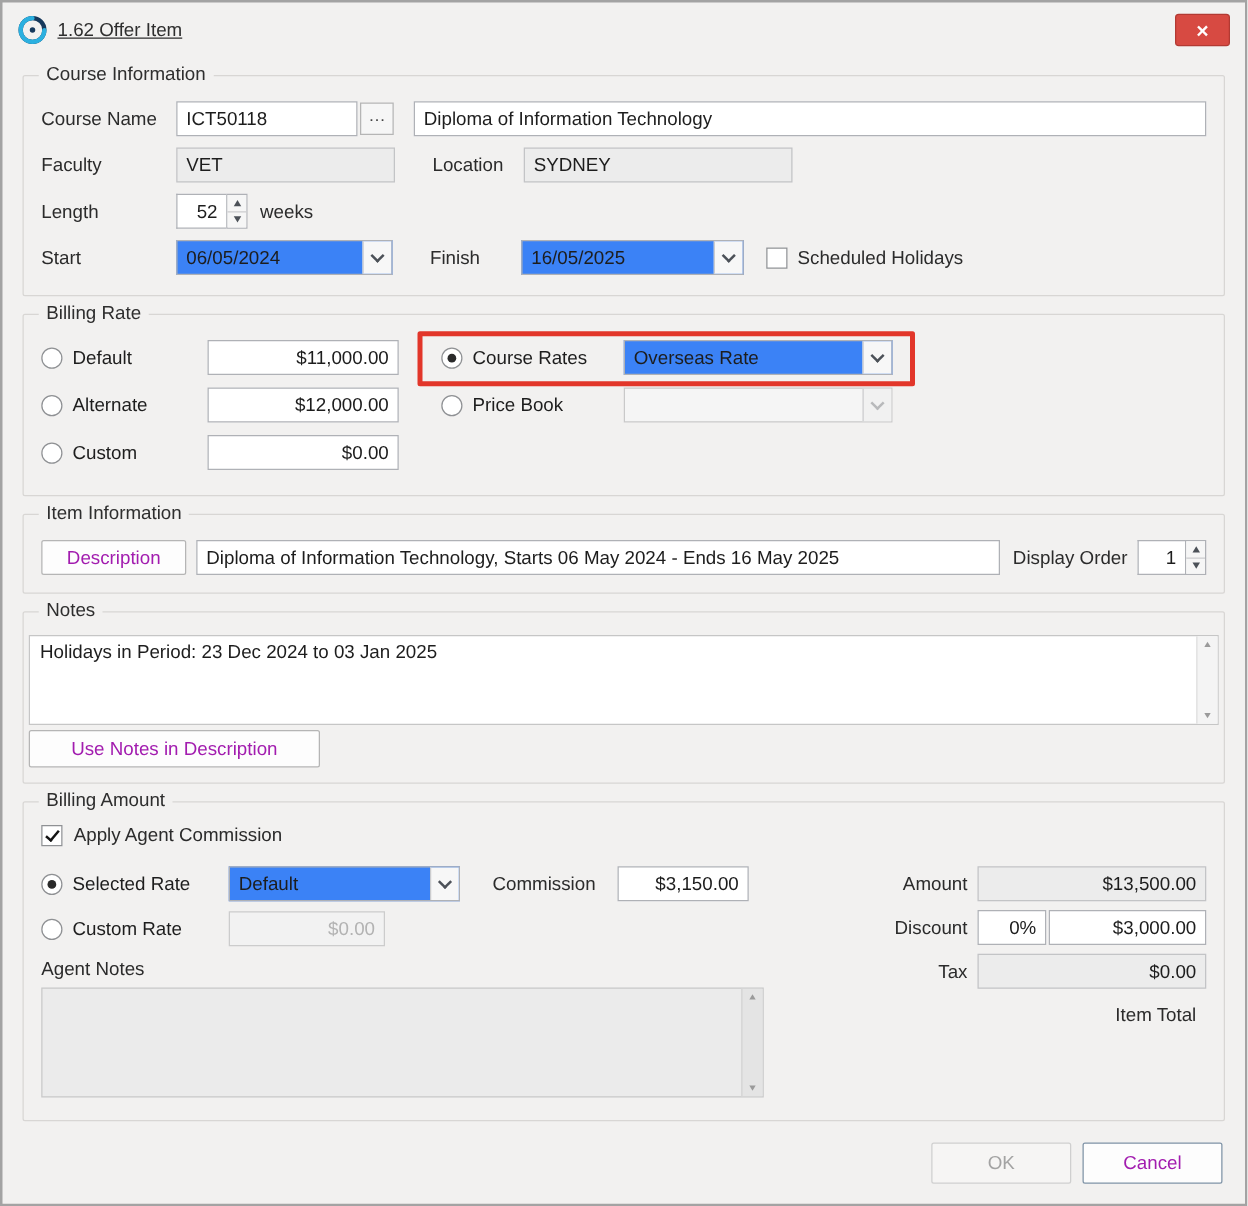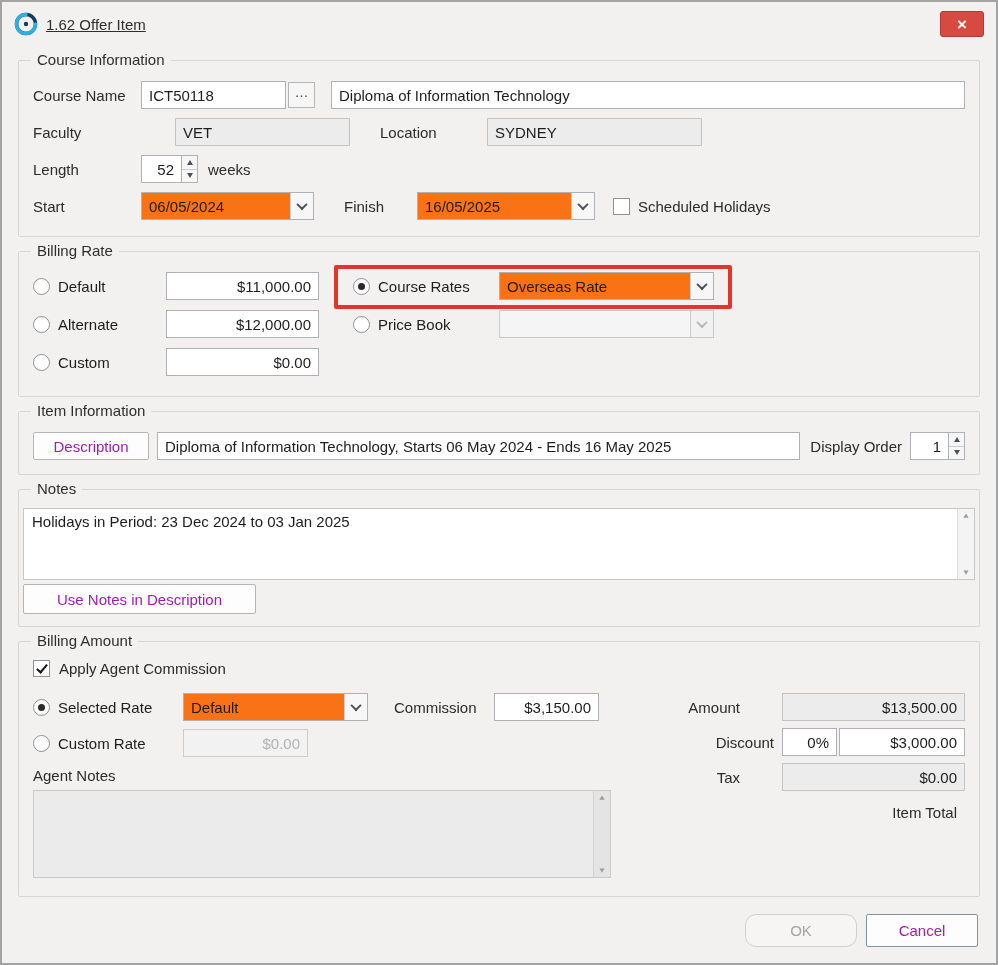--- a/index.html
+++ b/index.html
@@ -22,32 +22,32 @@
   .group{position:relative;border:1px solid #d8d6d4;border-radius:2px;margin:0 16px;background:var(--dialog-bg);}
   .group-title{position:absolute;top:-10px;left:12px;background:var(--dialog-bg);padding:0 6px;font-size:15px;color:#2e2e2e;}
   .mt14{margin-top:14px;}
 
   
   .lbl{color:#2b2b2b;}
   .lbl-main{width:108px;flex:0 0 108px;}
   .lbl2{width:73px;flex:0 0 73px;margin-left:30px;}
   .field{height:28px;border:1px solid #afb1b6;background:#fff;padding:0 7px;font-size:15px;font-family:inherit;color:#1d1d1d;outline:none;}
   .field.money{text-align:right;}
-  .field.ro{background:#ececec;border-color:#c3c4c6;margin-left:34px;}
+  .field.ro{background:#ececec;border-color:#c3c4c6;}
   .field.dis{background:#f2f2f2;border-color:#cccccc;color:#b3b3b3;}
   .w145{width:145px;} .w175{width:175px;} .w215{width:215px;} .w173{width:173px;} .w178{width:178px;}
   .w153{width:153px;} .w183{width:183px;} .w126{width:126px;} .w55{width:55px;} .w125{width:125px;}
   .w185{width:185px;} .w115{width:105px;}
   .flex1{flex:1;}
   .ml10{margin-left:10px;} .ml16{margin-left:16px;} .ml18{margin-left:18px;} .ml8{margin-left:8px;}
 
   .ellipsis-btn{width:27px;height:26px;margin-left:2px;border:1px solid #b5b5b5;background:#f6f6f6;font-size:14px;color:#444;display:flex;align-items:center;justify-content:center;cursor:pointer;padding:0 0 6px 0;}
 
   
-  .dd{display:flex;height:28px;border:1px solid #afb1b6;background:#f97316;align-items:stretch;}
+  .dd{display:flex;height:28px;border:1px solid #afb1b6;background:#3b82f6;align-items:stretch;}
   .dd-value{flex:1;padding:0 7px;display:flex;align-items:center;white-space:nowrap;overflow:hidden;}
   .dd-btn{width:23px;display:flex;align-items:center;justify-content:center;background:#f7f7f7;border-left:1px solid #cbccce;cursor:pointer;}
   .chev{width:8px;height:8px;border-left:2px solid #4c5158;border-bottom:2px solid #4c5158;transform:rotate(-45deg) translate(1px,-1px);}
   .dd.disabled{background:#f5f5f5;border-color:#c9c9c9;}
   .dd.disabled .dd-btn{background:#f1f1f1;}
   .dd.disabled .chev{border-color:#b8b9bb;}
 
   
   .spinner{display:inline-flex;height:28px;}
   .spin-input{width:40px;text-align:right;border-right:none;}
@@ -68,21 +68,21 @@
   
   .ci-row{display:flex;align-items:center;height:28px;margin-bottom:9px;}
   .br-row{display:flex;align-items:center;height:28px;margin-bottom:10px;}
   .w133{width:133px;flex:0 0 133px;} .w146{width:146px;flex:0 0 146px;} .w34{width:34px;flex:0 0 34px;}
 
   
   .annotation{position:absolute;left:315px;top:13px;width:398px;height:44px;border:4px solid var(--annotation-red);border-radius:2px;pointer-events:none;z-index:5;}
 
   
   .btn{height:30px;padding:0 14px;background:#fdfdfd;border:1px solid #b5b5b5;border-radius:2px;font-size:15px;font-family:inherit;color:#a21caf;display:inline-flex;align-items:center;justify-content:center;cursor:pointer;}
-  .btn.disabled{color:#a3a3a3;background:#f6f5f4;border-color:#cfcfcf;cursor:default;border-radius:11px;}
+  .btn.disabled{color:#a3a3a3;background:#f6f5f4;border-color:#cfcfcf;cursor:default;}
   .btn.default{border-color:#7f93a6;}
 
   
   .ta{display:flex;border:1px solid #c6c6c6;background:#fff;}
   .ta-text{flex:1;padding:4px 8px;overflow:hidden;}
   .ta.gray{background:#ebebeb;border-color:#c9c9c9;}
   .vscroll{width:17px;background:#f4f4f4;border-left:1px solid #dedede;display:flex;flex-direction:column;justify-content:space-between;align-items:center;padding:4px 0;}
   .vscroll .tri-up,.vscroll .tri-down{border-bottom-color:#9a9a9a;border-top-color:#9a9a9a;transform:scale(.85);}
   .ta.gray .vscroll{background:#e4e4e4;border-left-color:#d2d2d2;}
 

